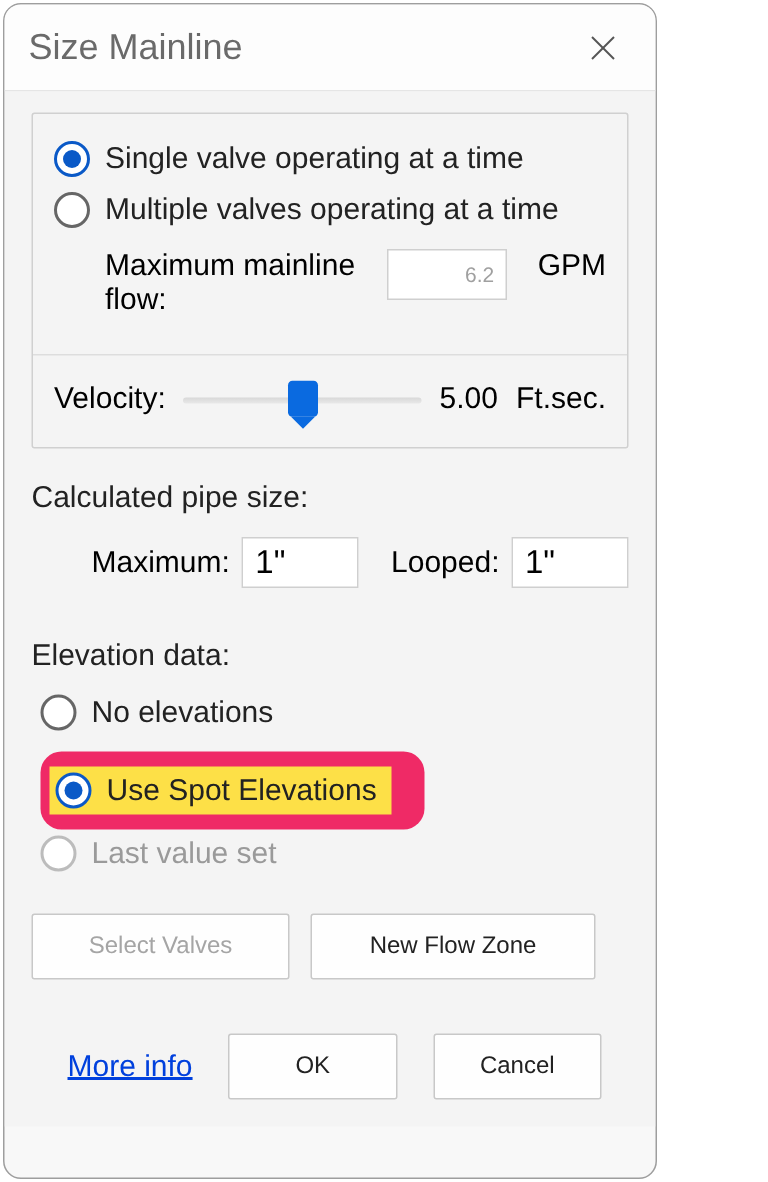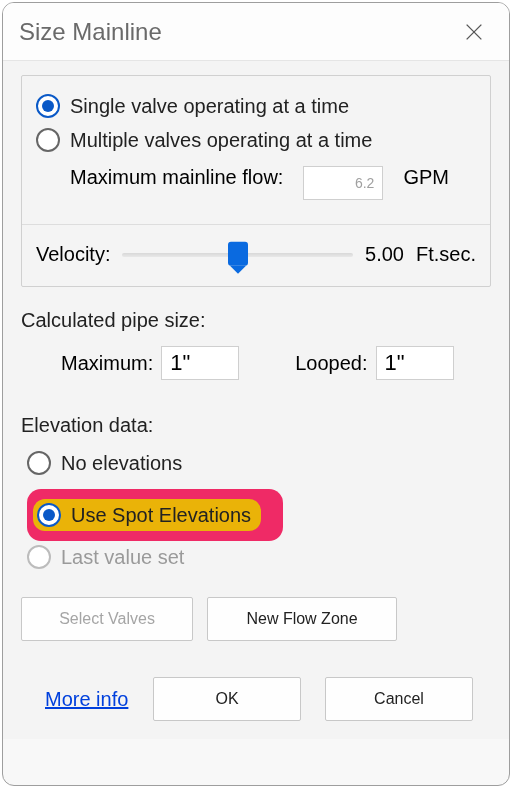--- a/index.html
+++ b/index.html
@@ -3,21 +3,21 @@
   <meta charset="utf-8">
   <style>
     * { box-sizing: border-box; margin: 0; padding: 0; }
     body {
       font-family: 'Segoe UI', Tahoma, sans-serif;
       background: #fff;
       width: 512px;
       height: 788px;
     }
     .window {
-      width: 508px;
+      width: 436px;
       height: 784px;
       margin: 2px;
       border: 1px solid #9e9e9e;
       border-radius: 12px;
       background: #f8f8f8;
       overflow: hidden;
       position: relative;
     }
     .titlebar {
       display: flex;
@@ -156,22 +156,22 @@
 
     .highlight {
       background:#ef2a66;
       border-radius:14px;
       padding: 10px 22px 10px 6px;
       display:inline-flex;
       margin: 4px 0;
     }
     .highlight .radio-row {
       margin:0;
-      background:#eab308;
-      border-radius:12px;
+      background:#fde047;
+      border-radius:0;
       padding: 4px 10px 4px 2px;
     }
     .highlight .radio-row .radio { margin-left:2px; }
 
     .btn-row {
       display:flex; gap: 14px;
       margin-bottom: 10px;
     }
     .btn {
       border:1px solid #c8c8c8;

